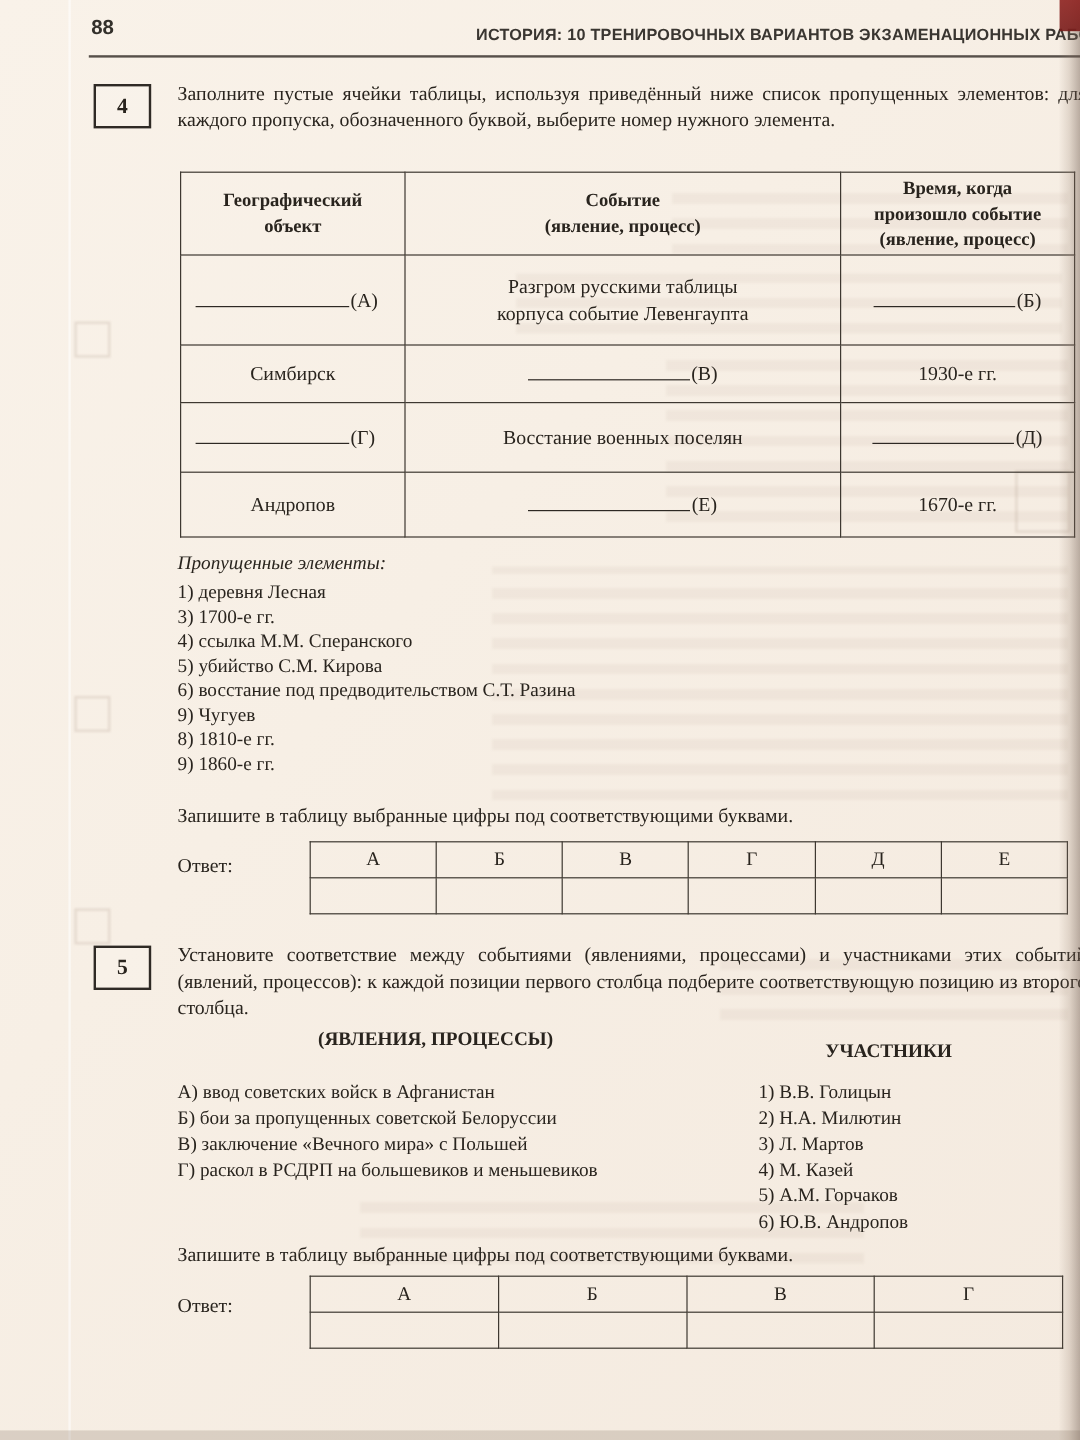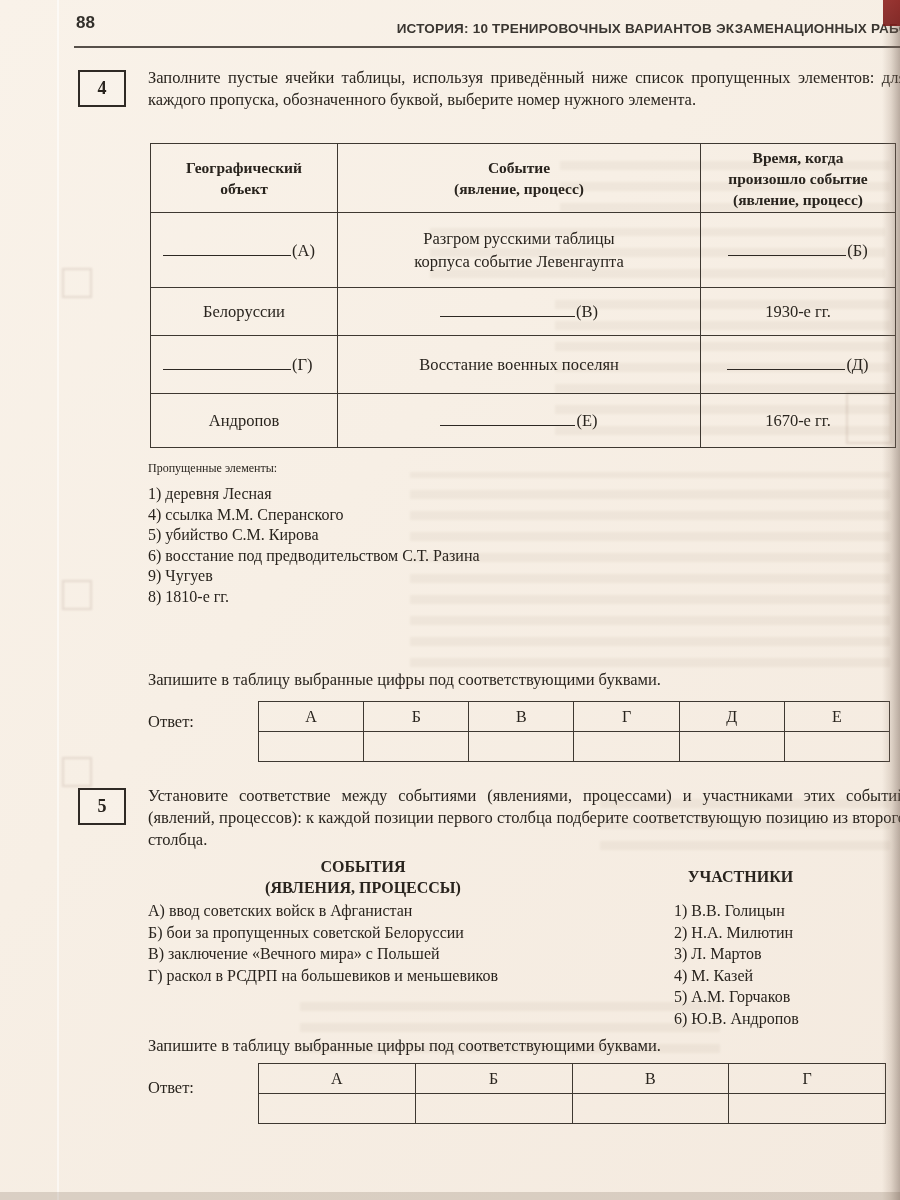--- a/index.html
+++ b/index.html
@@ -102,45 +102,47 @@
     </tr>
     <tr style="height:75px">
       <td class="al"><span class="ul w128"></span><span>(А)</span></td>
       <td>
         <div>Разгром русскими таблицы</div>
         <div>корпуса событие Левенгаупта</div>
       </td>
       <td><span class="ul w120"></span><span>(Б)</span></td>
     </tr>
     <tr style="height:48px">
-      <td>Белоруссии</td>
+      <td>Симбирск</td>
       <td><span class="ul w135"></span><span>(В)</span></td>
       <td>1930-е гг.</td>
     </tr>
     <tr style="height:58px">
       <td class="al"><span class="ul w128"></span><span>(Г)</span></td>
       <td>Восстание военных поселян</td>
       <td><span class="ul w120"></span><span>(Д)</span></td>
     </tr>
     <tr style="height:54px">
       <td>Андропов</td>
       <td><span class="ul w135"></span><span>(Е)</span></td>
       <td>1670-е гг.</td>
     </tr>
   </tbody>
     </table>
 
-  <div class="plain" style="top:461px;font-size:12px;">Пропущенные элементы:</div>
+  <div class="plain" style="top:461px;font-size:16px;font-style:italic;">Пропущенные элементы:</div>
   <div class="match-list" style="left:148px;top:484px;">
     <div class="body-line">1) деревня Лесная</div>
+    <div class="body-line">3) 1700-е гг.</div>
     <div class="body-line">4) ссылка М.М. Сперанского</div>
     <div class="body-line">5) убийство С.М. Кирова</div>
     <div class="body-line">6) восстание под предводительством С.Т. Разина</div>
     <div class="body-line">9) Чугуев</div>
     <div class="body-line">8) 1810-е гг.</div>
+    <div class="body-line">9) 1860-е гг.</div>
   </div>
 
   <div class="plain" style="top:670px;">Запишите в таблицу выбранные цифры под соответствующими буквами.</div>
 
   <div class="answer-label" style="top:712px;">Ответ:</div>
   <table class="answer-table" style="left:258px;top:701px;width:632px;">
     <tbody>
         <tr>
       <td>А</td>
       <td>Б</td>
@@ -159,32 +161,31 @@
     </tr>
   </tbody>
     </table>
 
   <div class="task-box" style="left:78px;top:788px;">
     <span>5</span>
   </div>
   <div class="prompt" style="top:785px;">Установите соответствие между событиями (явлениями, процессами) и участниками этих событий (явлений, процессов): к каждой позиции первого столбца подберите соответствующую позицию из второго столбца.</div>
 
   <div class="match-header" style="left:148px;top:856px;width:430px;">
-    <div>СОБЫТИЯ</div>
     <div>(ЯВЛЕНИЯ, ПРОЦЕССЫ)</div>
   </div>
   <div class="match-header" style="left:648px;top:866px;width:185px;">УЧАСТНИКИ</div>
 
   <div class="match-list" style="left:148px;top:900px;">
     <div>А) ввод советских войск в Афганистан</div>
     <div>Б) бои за пропущенных советской Белоруссии</div>
     <div>В) заключение «Вечного мира» с Польшей</div>
     <div>Г) раскол в РСДРП на большевиков и меньшевиков</div>
   </div>
-  <div class="match-list" style="left:632px;top:900px;margin-left:42px;">
+  <div class="match-list" style="left:632px;top:900px;">
     <div>1) В.В. Голицын</div>
     <div>2) Н.А. Милютин</div>
     <div>3) Л. Мартов</div>
     <div>4) М. Казей</div>
     <div>5) А.М. Горчаков</div>
     <div>6) Ю.В. Андропов</div>
   </div>
 
   <div class="plain" style="top:1036px;">Запишите в таблицу выбранные цифры под соответствующими буквами.</div>
 

